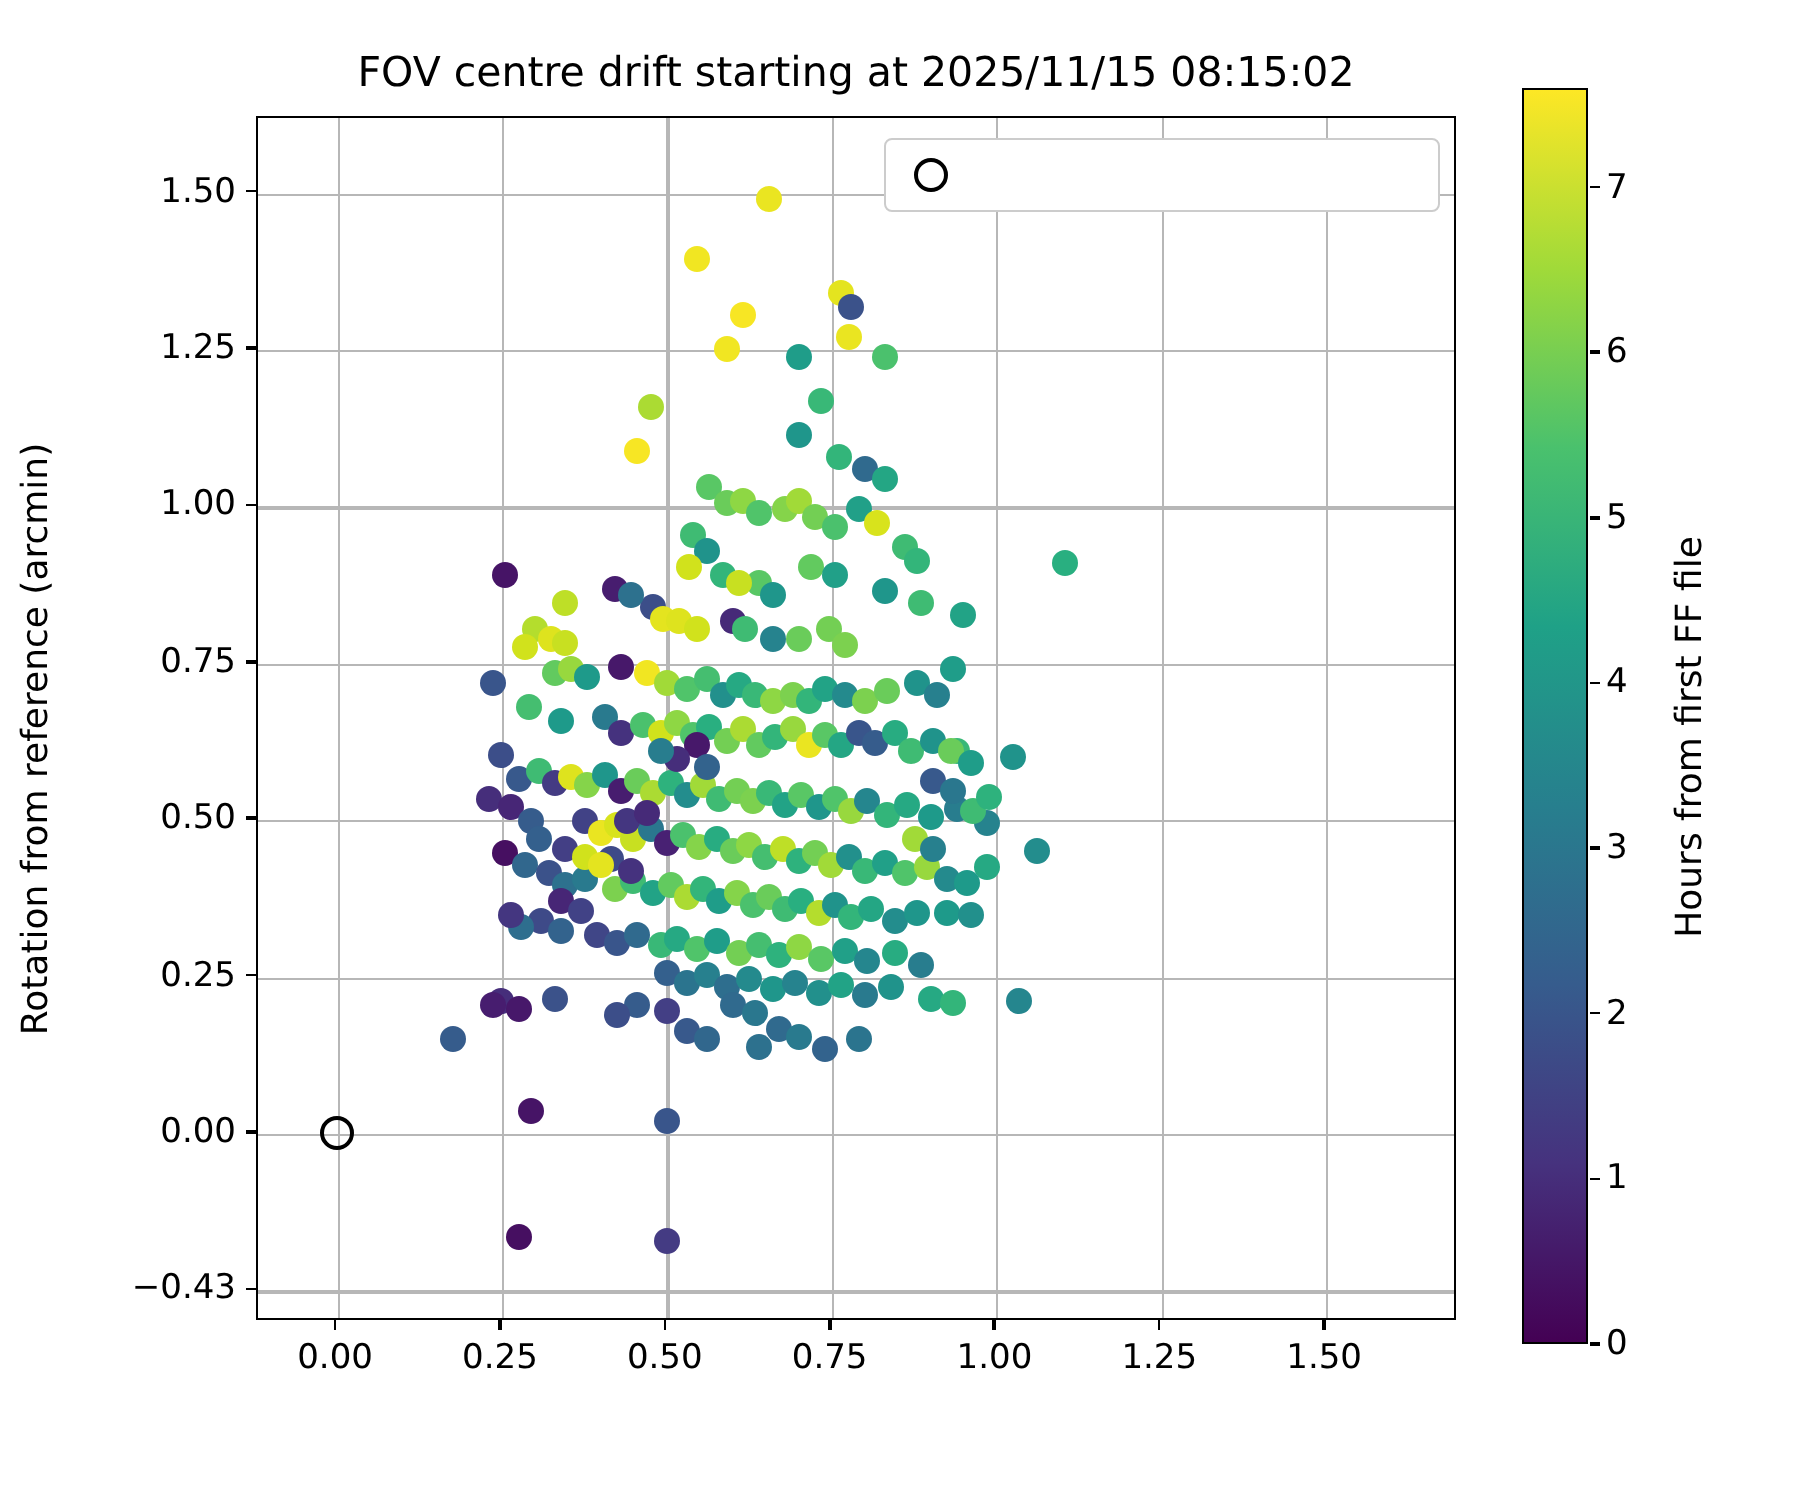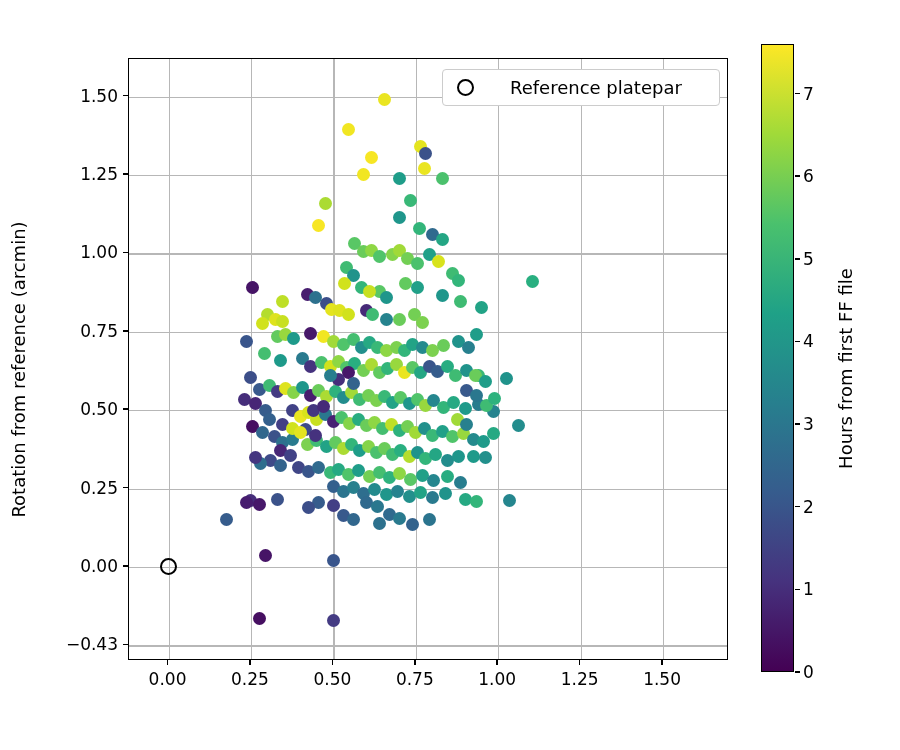--- a/index.html
+++ b/index.html
@@ -178,20 +178,21 @@
     font-size: 18px;
     color: #000000;
     transform: rotate(-90deg);
   }
 </style>
 </head>
 <body>
 
 <div id="figure">
 
+  <div id="plot-title">FOV centre drift starting at 2025/11/15 08:15:02</div>
 
   <div id="axes-area">
     <div id="grid-layer">
         <div class="gridline-v" style="left: 39.5604px;"></div>
         <div class="gridline-v" style="left: 121.978px;"></div>
         <div class="gridline-v" style="left: 204.396px;"></div>
         <div class="gridline-v" style="left: 286.813px;"></div>
         <div class="gridline-v" style="left: 369.231px;"></div>
         <div class="gridline-v" style="left: 451.648px;"></div>
         <div class="gridline-v" style="left: 534.066px;"></div>
@@ -506,21 +507,20 @@
       <div class="tick-mark-y" style="left: 123px; top: 173.21px;"></div>
       <div class="tick-y" style="left: 28px; width: 90px; top: 174.01px;">1.25</div>
       <div class="tick-mark-y" style="left: 123px; top: 94.825px;"></div>
       <div class="tick-y" style="left: 28px; width: 90px; top: 95.625px;">1.50</div>
     </div>
 
   <div id="ylabel">Rotation from reference (arcmin)</div>
 
   <div id="legend-box">
     <span id="legend-marker"></span>
-    <span id="legend-label">Reference platepar</span>
   </div>
 
   <div id="colorbar">
     <div id="colorbar-gradient" style="background: linear-gradient(rgb(253, 231, 37), rgb(160, 218, 57), rgb(74, 193, 109), rgb(31, 161, 135), rgb(39, 127, 142), rgb(54, 92, 141), rgb(70, 50, 126), rgb(68, 1, 84));"></div>
   </div>
   <div id="cb-ticks">
       <div class="cb-tick-mark" style="top: 671.25px;"></div>
       <div class="cb-tick-label" style="top: 672px;">0</div>
       <div class="cb-tick-mark" style="top: 588.618px;"></div>
       <div class="cb-tick-label" style="top: 589.368px;">1</div>

